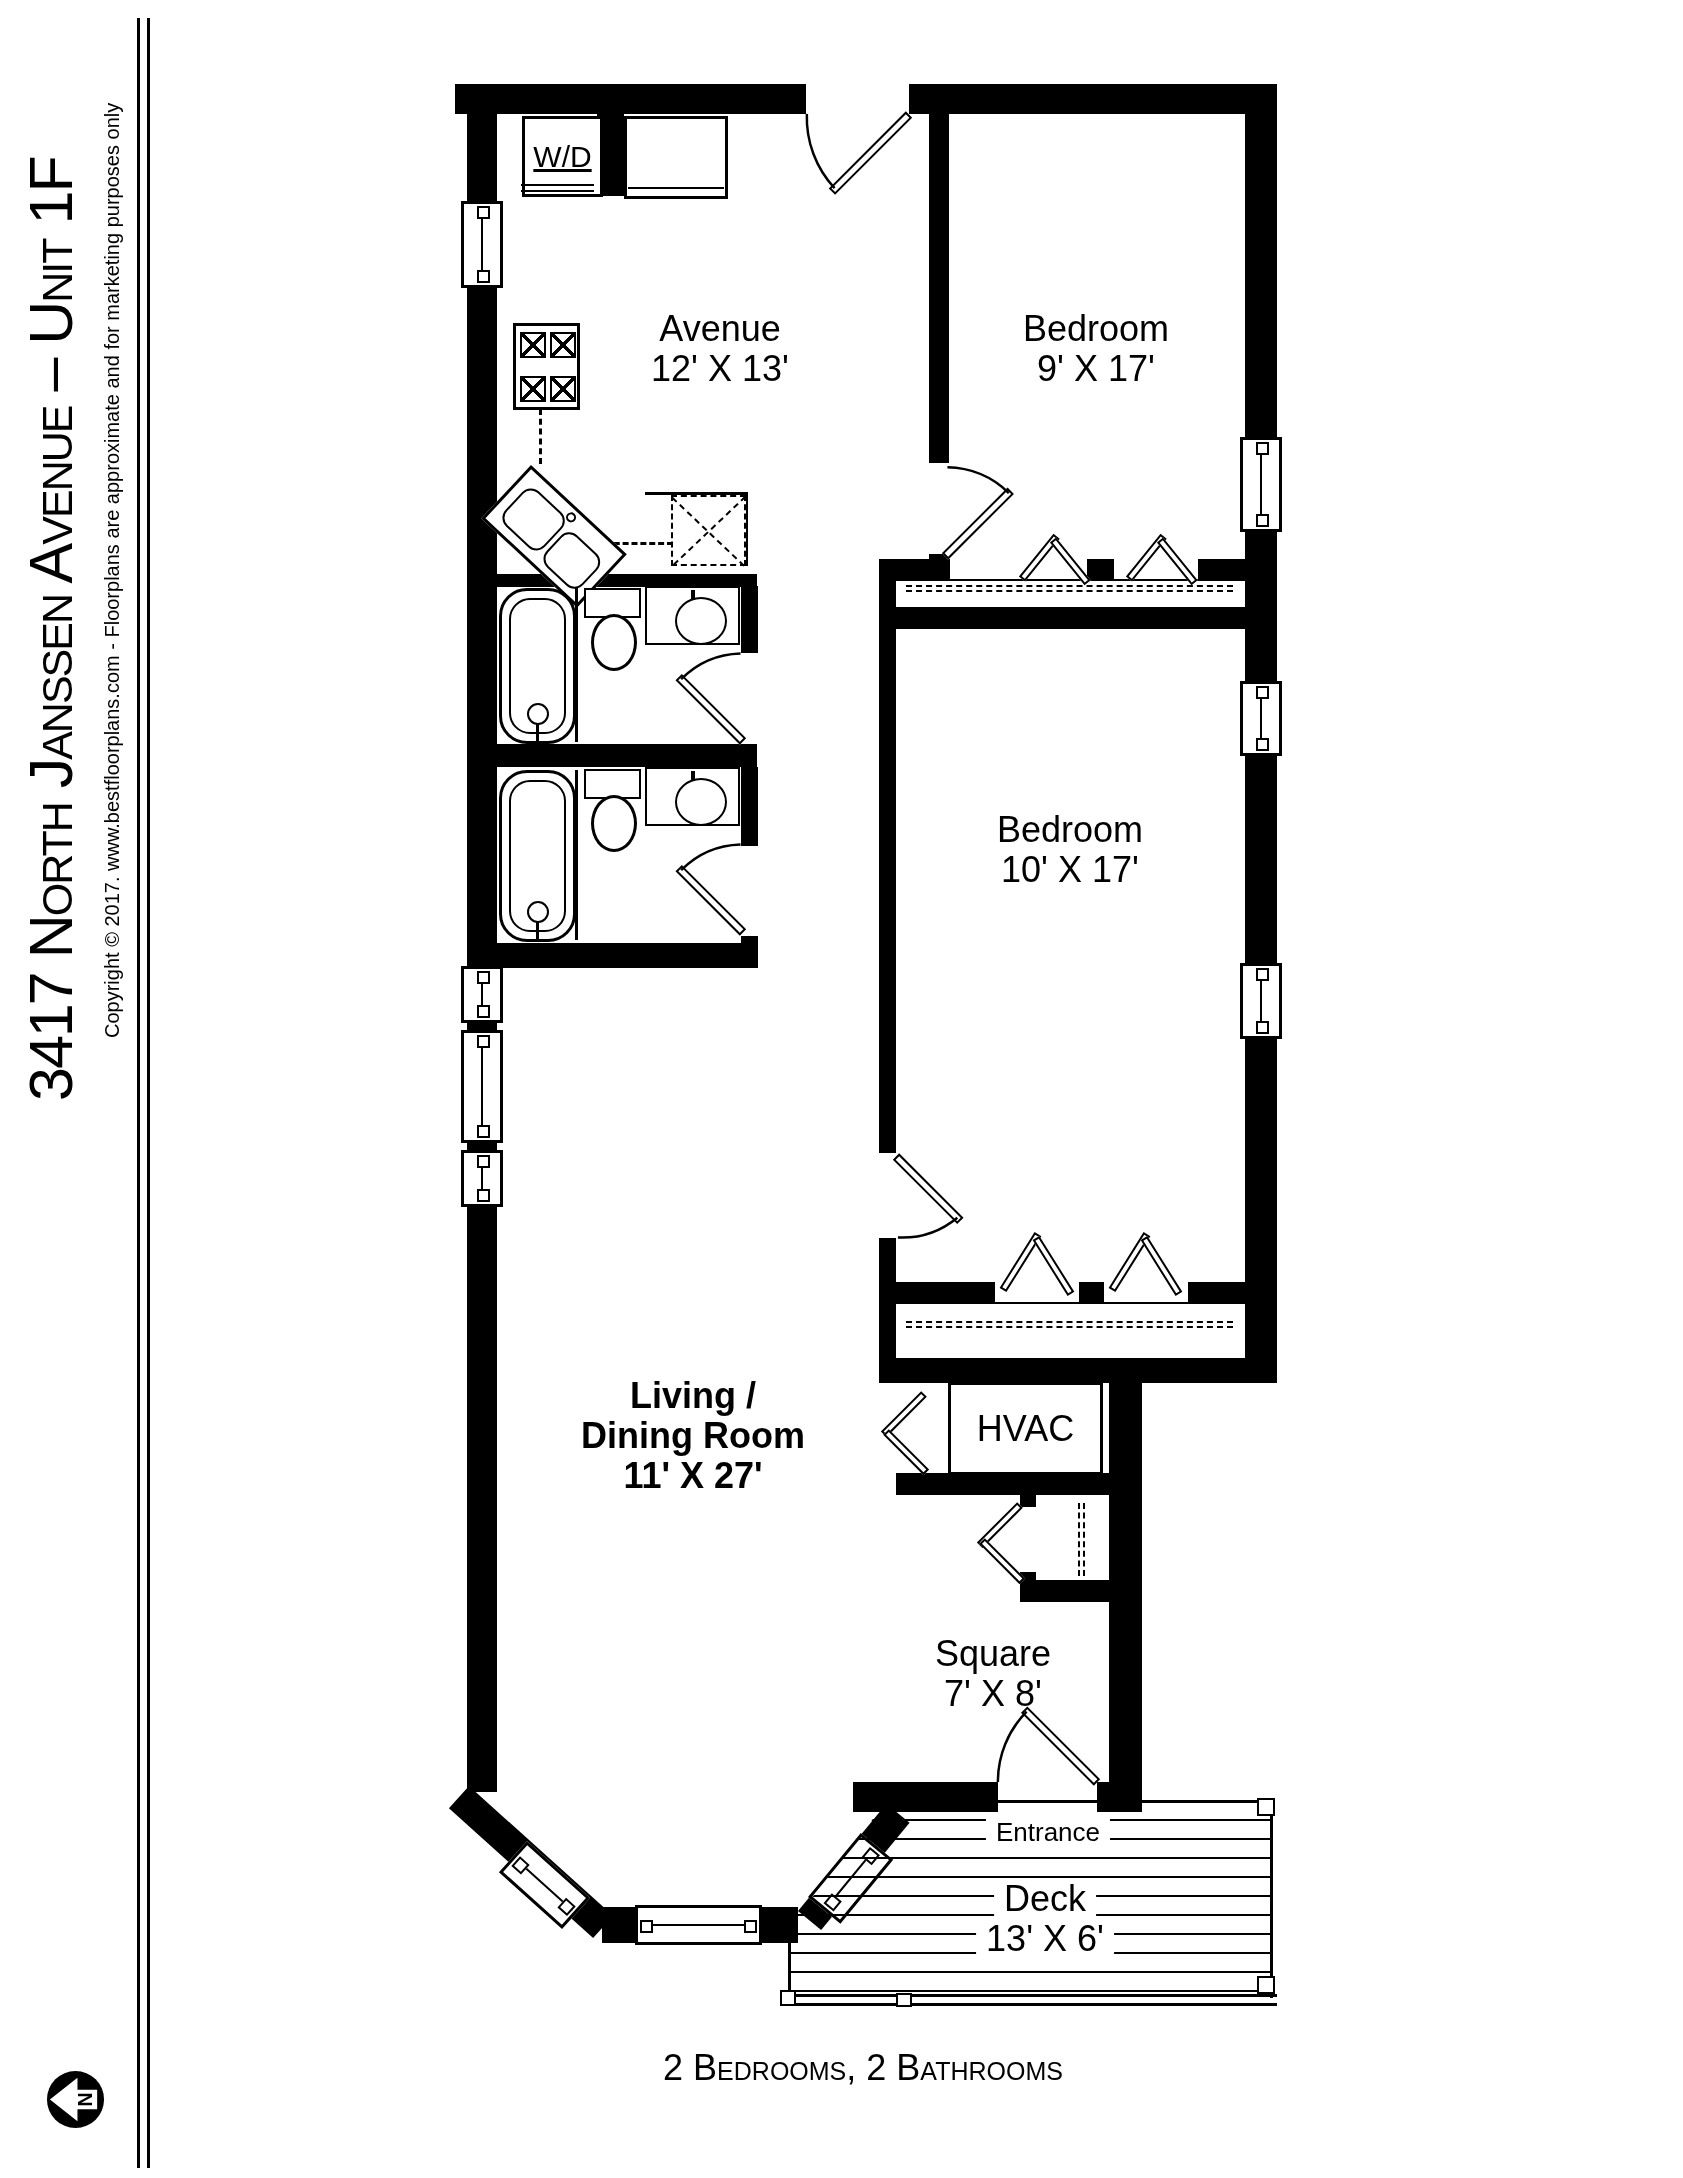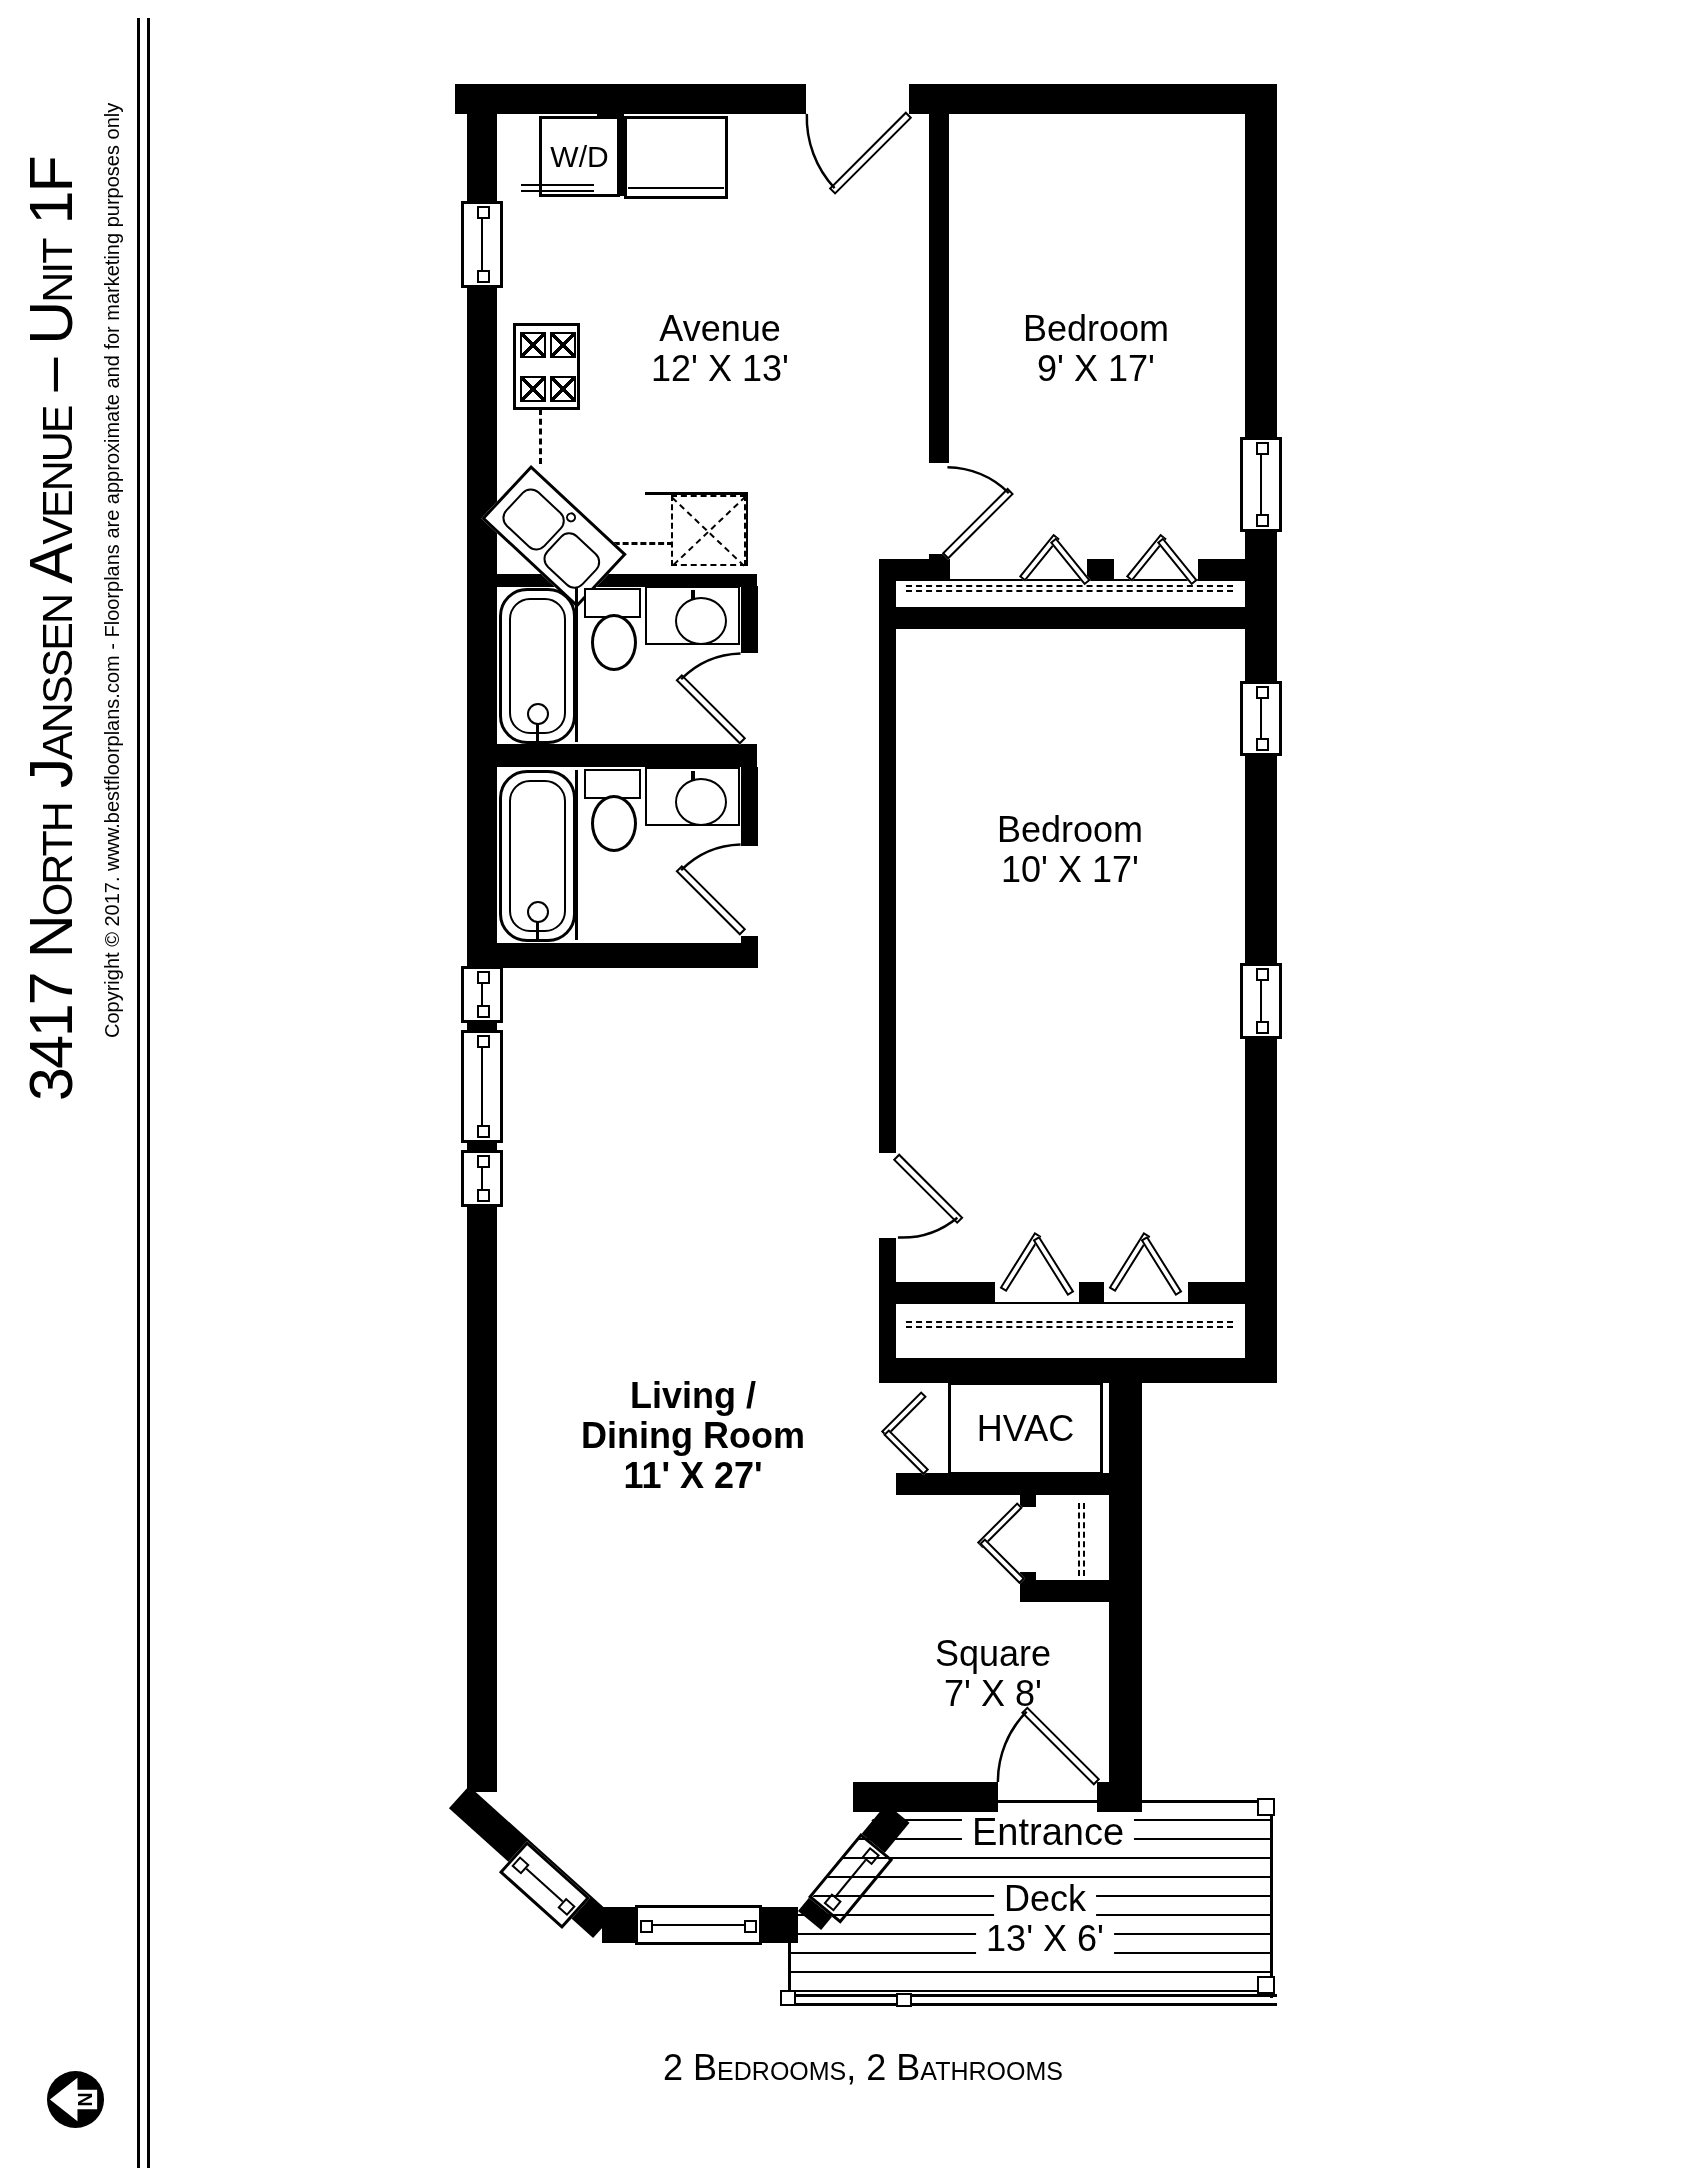--- a/index.html
+++ b/index.html
@@ -157,21 +157,21 @@
       <i class="sash"></i>
       <i class="sq1"></i>
       <i class="sq2"></i>
     </div>
   <div class="window win-h" style="left:808px;top:1897px;width:83px;height:42px;transform:rotate(-50.5deg);transform-origin:0 0;">
       <i class="sash"></i>
       <i class="sq1"></i>
       <i class="sq2"></i>
     </div>
 
-  <div class="box" style="left:539px;top:116px;width:81px;height:81px;display:flex;align-items:center;justify-content:center;font-size:30px;">
+  <div class="box" style="left:522px;top:116px;width:81px;height:81px;display:flex;align-items:center;justify-content:center;font-size:30px;text-decoration:underline;">
     <span>W/D</span>
   </div>
   <div class="line" style="left:521px;top:184px;width:73px;height:2px;"></div>
   <div class="line" style="left:521px;top:190px;width:73px;height:2px;"></div>
   <div class="box" style="left:624px;top:116px;width:104px;height:83px;"></div>
   <div class="line" style="left:628px;top:187px;width:96px;height:2px;"></div>
 
   <div class="fix stove" style="left:513px;top:323px;width:67px;height:87px;">
     <div class="burner" style="left:4px;top:6px;"></div>
     <div class="burner" style="left:34px;top:6px;"></div>
@@ -275,21 +275,21 @@
   </div>
   <div class="rlabel" style="left:693px;top:1376px;font-weight:bold;">
     <span>Living /</span>
     <span>Dining Room</span>
     <span>11' X 27'</span>
   </div>
   <div class="rlabel" style="left:993px;top:1634px;">
     <span>Square</span>
     <span>7' X 8'</span>
   </div>
-  <div class="rlabel" style="left:1048px;top:1812px;font-size:38px;">
+  <div class="rlabel" style="left:1048px;top:1812px;font-size:26px;">
     <span class="wlabel">Entrance</span>
   </div>
   <div class="rlabel" style="left:1045px;top:1879px;">
     <span class="wlabel">Deck</span>
     <span class="wlabel">13' X 6'</span>
   </div>
 
   <div id="footer-line1" style="top:2047px;">2 Bedrooms, 2 Bathrooms</div>
 
 </div>

